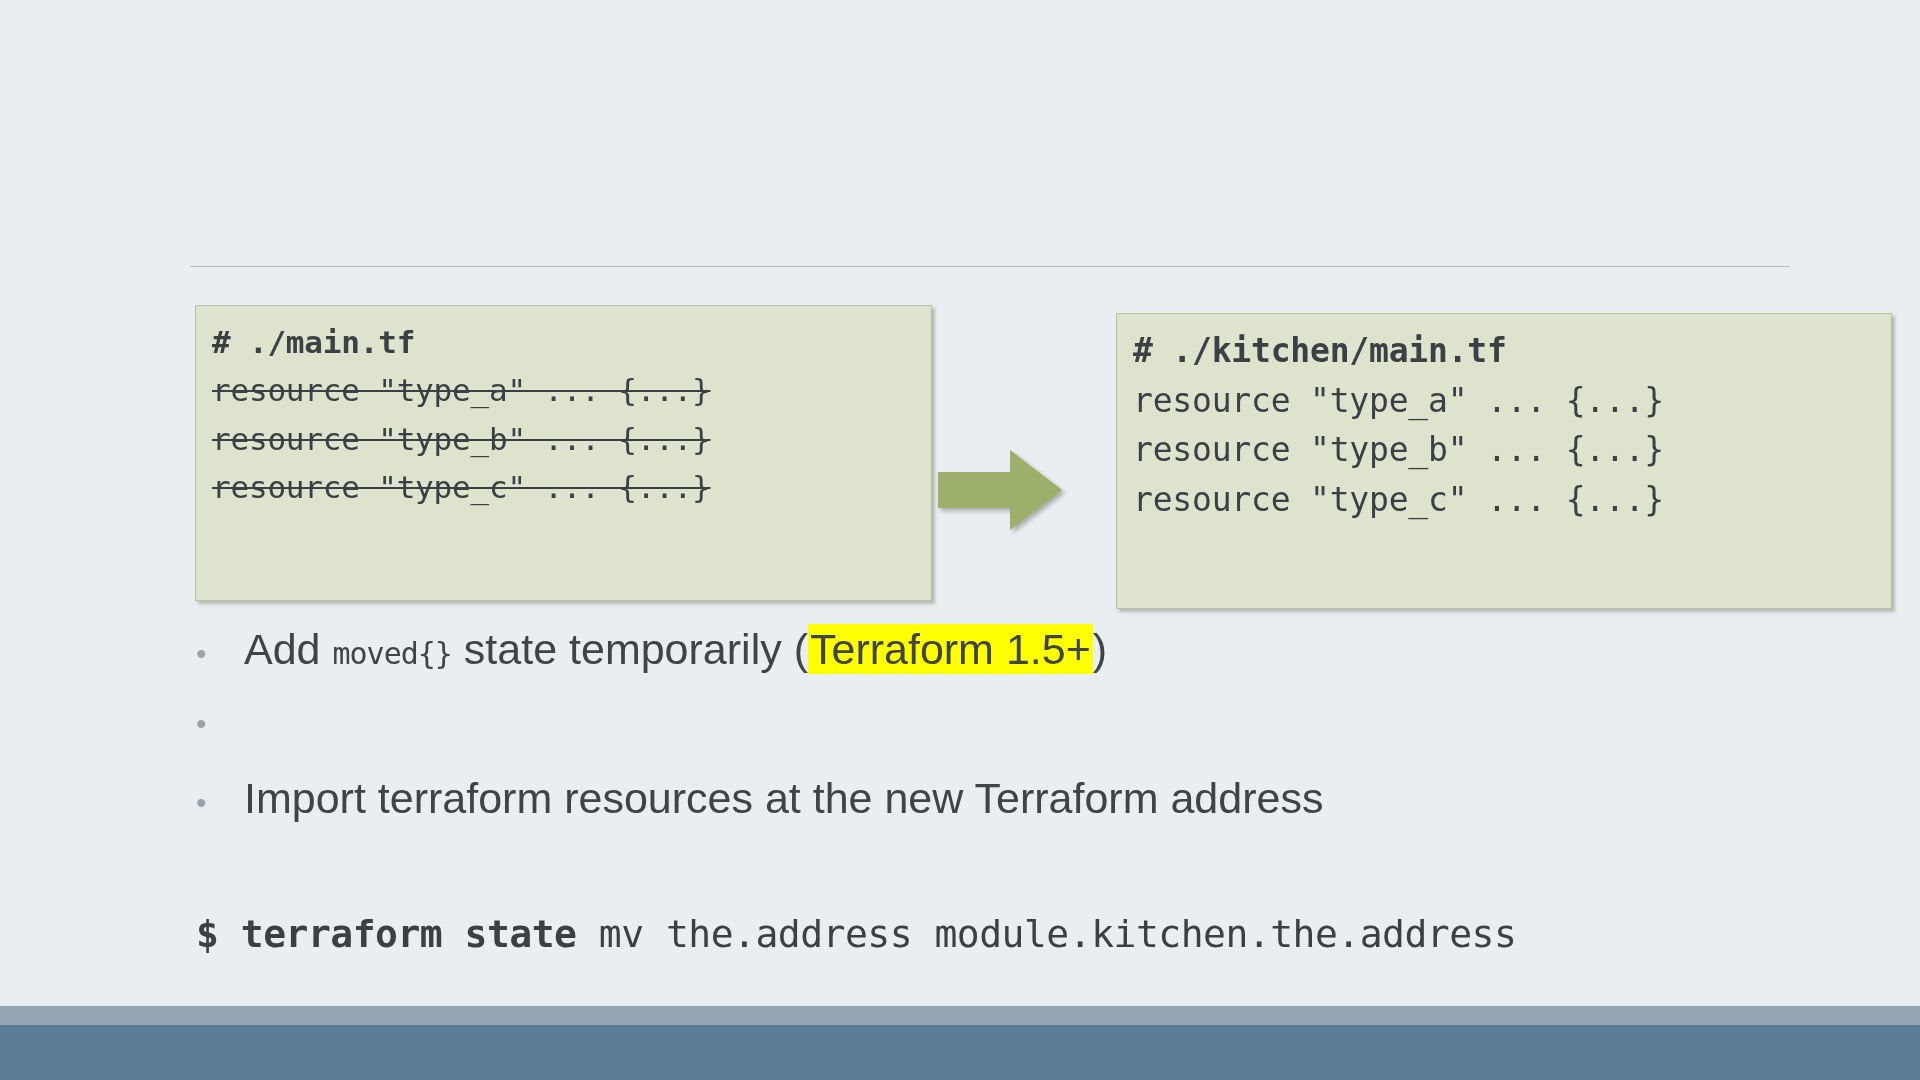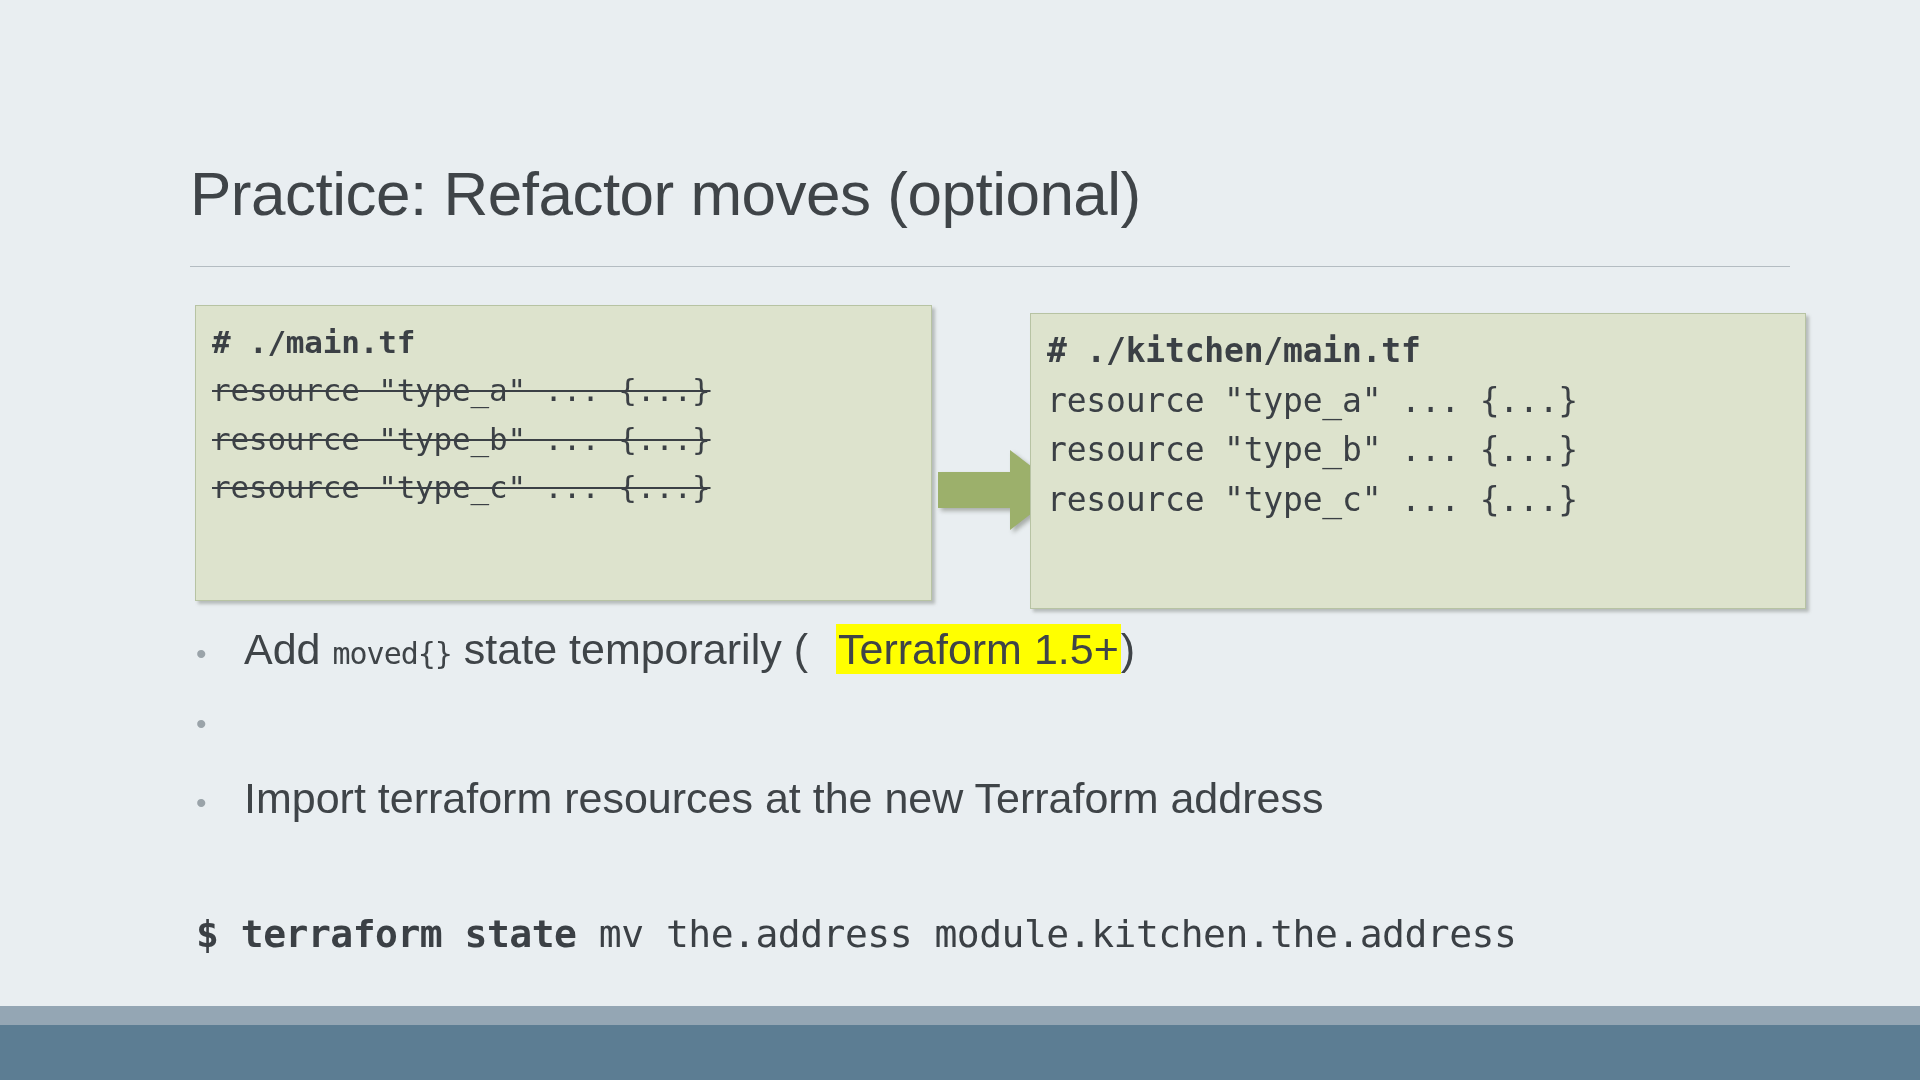--- a/index.html
+++ b/index.html
@@ -61,21 +61,21 @@
   .codebox .line.head { font-weight: bold; }
   .codebox .line.struck { text-decoration: line-through; text-decoration-thickness: 2px; }
 
   #box-left {
     left: 195px;
     top: 305px;
     width: 737px;
     height: 296px;
   }
   #box-right {
-    left: 1030px;
+    left: 1116px;
     top: 313px;
     width: 776px;
     height: 296px;
   }
   #box-right .line { font-size: 33px; line-height: 1.5; }
 
   
   .arrow-wrap {
     position: absolute;
     left: 938px;
@@ -111,21 +111,20 @@
   }
   .bullet .txt { }
   .mono {
     font-family: "DejaVu Sans Mono", monospace;
     font-size: 30px;
     letter-spacing: -1px;
   }
   .hl {
     background: #ffff00;
     padding: 1px 2px;
-    margin-left: 28px;
   }
 
   
   .cmd {
     position: absolute;
     left: 196px;
     top: 912px;
     font-family: "DejaVu Sans Mono", monospace;
     font-size: 38px;
     color: #3b4045;
@@ -150,21 +149,20 @@
     width: 1920px;
     height: 55px;
     background: #5c7d93;
   }
 </style>
 </head>
 <body>
 
 <div class="slide">
 
-  <div class="title">Practice: Refactor moves (optional)</div>
   <div class="title-rule"></div>
 
   <div class="codebox" id="box-left">
     <div class="line head"># ./main.tf</div>
     <div class="line struck">resource "type_a" ... {...}</div>
     <div class="line struck">resource "type_b" ... {...}</div>
     <div class="line struck">resource "type_c" ... {...}</div>
   </div>
 
   <div class="arrow-wrap">

